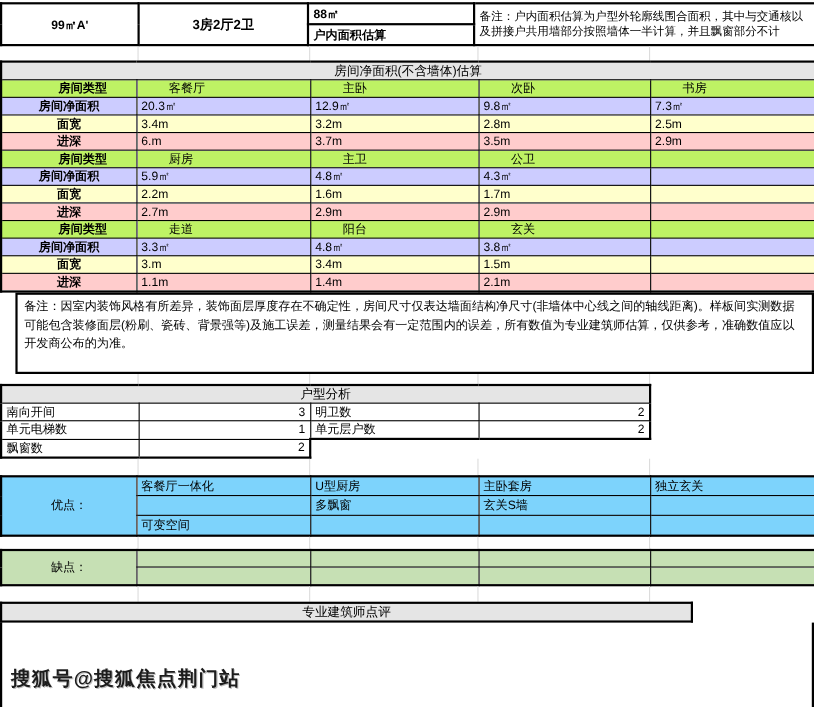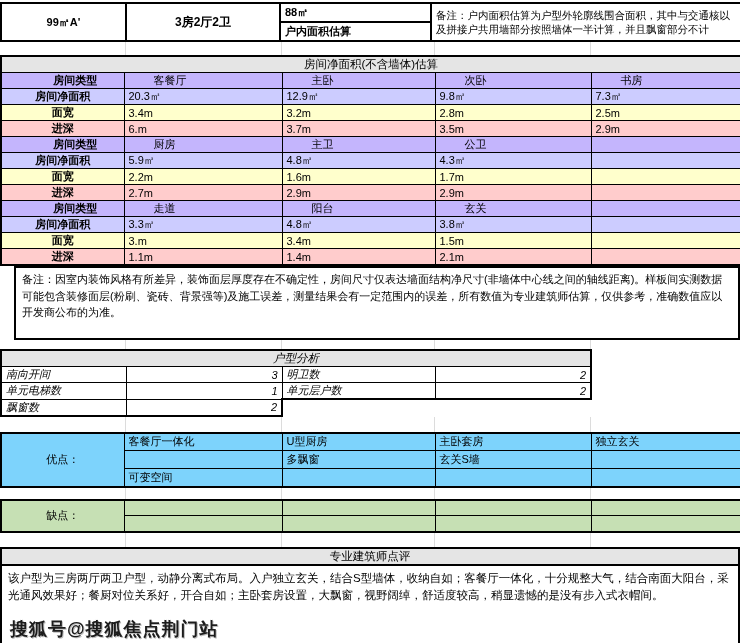--- a/index.html
+++ b/index.html
@@ -3,21 +3,21 @@
 <meta charset="utf-8">
 <style>
   * { box-sizing: border-box; margin: 0; padding: 0; }
   html,body { width: 740px; background: #fff; }
   body {
     height: 643px;
     font-family: "Liberation Sans", "DejaVu Sans", sans-serif;
     color: #000;
     overflow: hidden;
   }
-  table { border-collapse: collapse; table-layout: fixed; width: 740px; }
+  table { border-collapse: collapse; table-layout: fixed; width: 630px; }
   td {
     border: 1px solid #000;
     font-size: 11px;
     padding: 0 4px;
     height: 16px;
     vertical-align: middle;
     overflow: hidden;
     white-space: nowrap;
   }
   .bold-tbl { border: 2px solid #000; }
@@ -33,36 +33,36 @@
   .top-tbl td { border: 2px solid #000; height: 19px; }
   .c { text-align: center; }
   .b { font-weight: bold; }
   .small-note {
     font-size: 10.5px; white-space: normal; line-height: 1.35;
     padding: 1px 4px;
   }
   
   .hdr { background: #e5e5e5; text-align: center; font-size: 11.5px; }
   
-  .r-type td { background: #c4b5fd; padding-left: 29px; }
+  .r-type td { background: #bef264; padding-left: 29px; }
   .r-area td { background: #ccccff; }
   .r-width td { background: #ffffcc; }
   .r-depth td { background: #ffcccc; }
   .rowlabel { text-align: center; font-weight: bold; }
   
   .remark-box {
     border: 2px solid #000;
     font-size: 11px; line-height: 1.5;
     padding: 3px 6px;
     height: 74px;
     white-space: normal;
     margin-left: 14px;
   }
   
-  .an-tbl { width: 590px; font-style: italic; }
+  .an-tbl { width: 590px; }
   .an-tbl td { height: 14px; }
   .num { text-align: right; }
   .bt2 { border-top: 2px solid #000 !important; }
   .bb2 { border-bottom: 2px solid #000 !important; margin-top: 26px; }
   .bl2 { border-left: 2px solid #000 !important; }
   .br2 { border-right: 2px solid #000 !important; }
   .ghost { border: none !important; background: transparent; }
   
   .pros-tbl td { background: #7dd3fc; height: 18px; }
   .cons-tbl td { background: #c6e0b4; height: 16px; margin-left: 32px; }
@@ -71,21 +71,21 @@
   .review-body {
     border: 2px solid #000; border-top: none;
     height: 79px;
     position: relative;
     padding: 4px 6px;
   }
   .review-text {
     font-size: 11.5px; line-height: 1.55; white-space: normal;
   }
   .watermark {
-    position: absolute; left: 8px; bottom: 2px;
+    position: absolute; left: 8px; bottom: 14px;
     font-size: 18px; font-weight: bold; letter-spacing: 1px;
     color: #1c1c1c;
     text-shadow: 1px 1px 0 #bfbfbf;
   }
   .review-hdr-tbl td { height: 17px; }
 </style>
 </head>
 <body>
 
 <table class="top-tbl">
@@ -311,15 +311,14 @@
 <div class="gap" style="height:14px"></div>
 
 <table class="bold-tbl review-hdr-tbl">
   <tbody>
       <tr>
         <td class="hdr">专业建筑师点评</td>
       </tr>
 </tbody>
   </table>
 <div class="review-body">
-  <div class="review-text">该户型为三房两厅两卫户型，动静分离式布局。入户独立玄关，结合S型墙体，收纳自如；客餐厅一体化，十分规整大气，结合南面大阳台，采光通风效果好；餐厨对位关系好，开合自如；主卧套房设置，大飘窗，视野阔绰，舒适度较高，稍显遗憾的是没有步入式衣帽间。</div>
   <div class="watermark">搜狐号@搜狐焦点荆门站</div>
 </div>
 
 </body></html>

